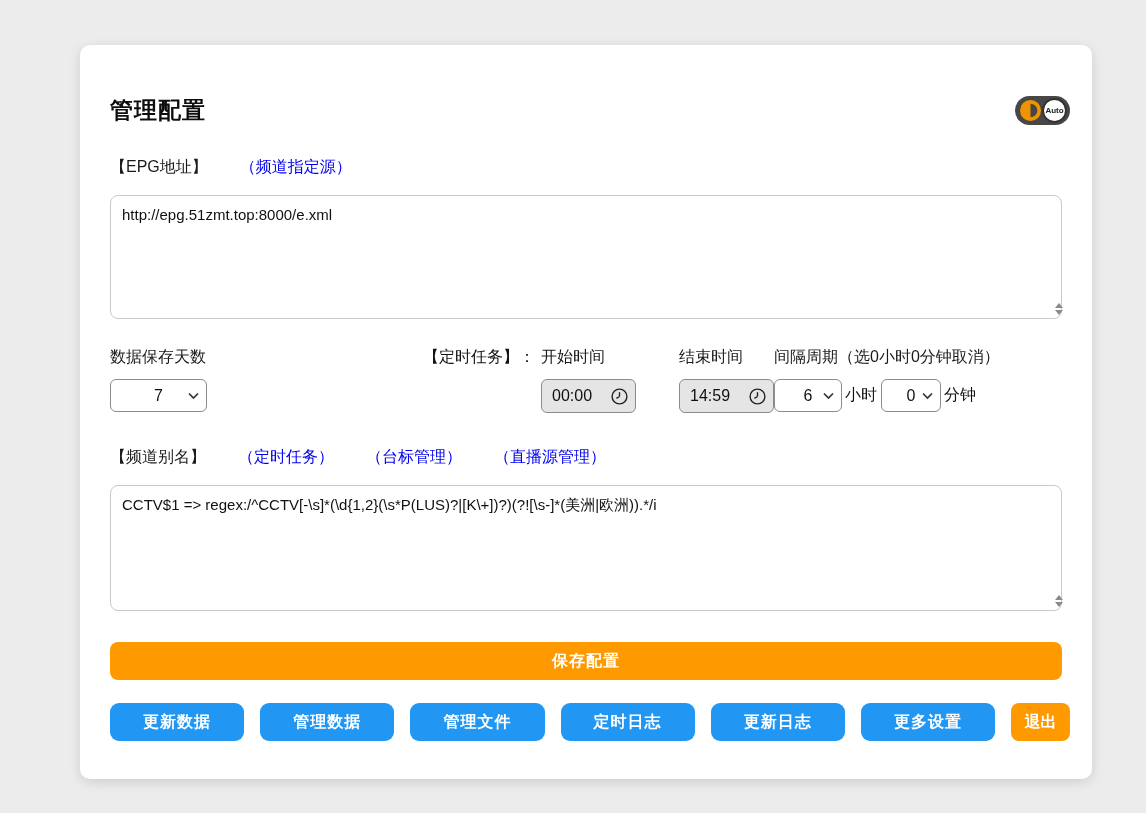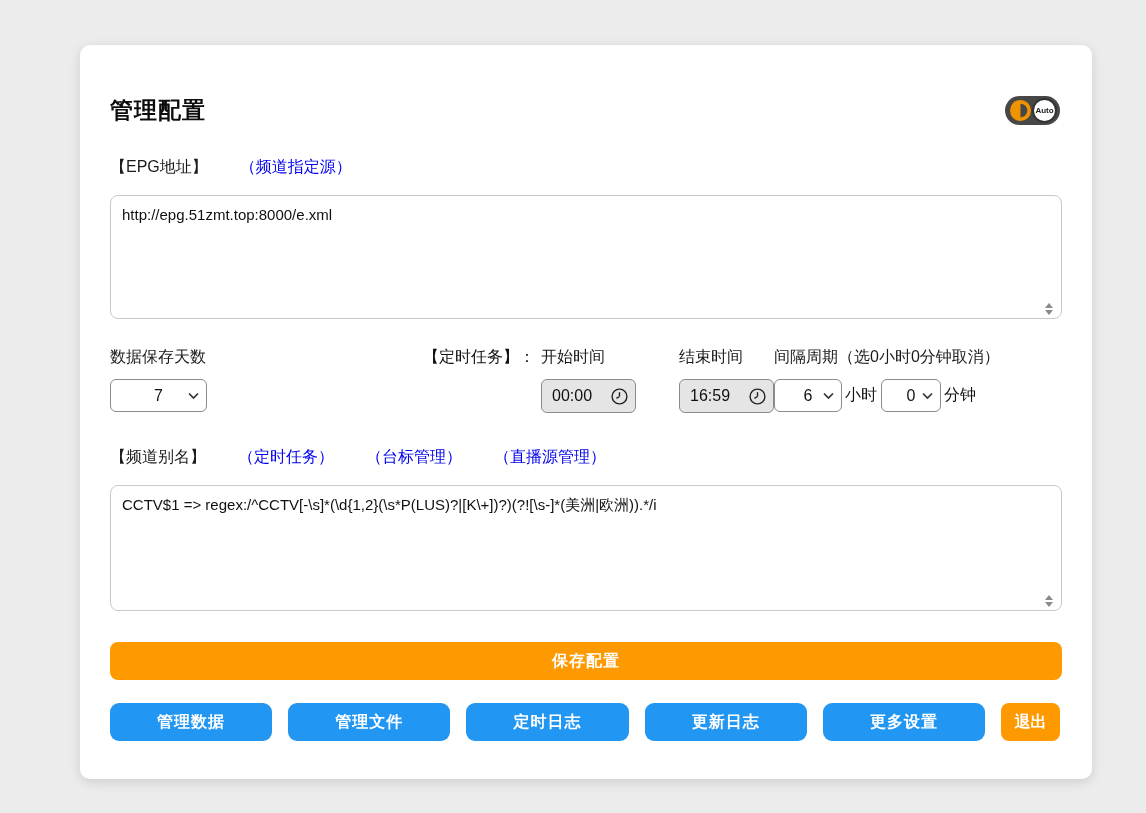--- a/index.html
+++ b/index.html
@@ -10,21 +10,21 @@
     color: #111;
     position: relative;
   }
   .card {
     position: absolute;
     left: 80px; top: 45px;
     width: 1012px; height: 734px;
     background: #ffffff;
     border-radius: 10px;
     box-shadow: 0 3px 12px rgba(0,0,0,0.13);
-    padding: 50px 32px 0 30px;
+    padding: 50px 22px 0 30px;
   }
   .header-row {
     display: flex;
     justify-content: space-between;
     align-items: center;
   }
   .page-title {
     font-size: 23px;
     font-weight: 700;
     color: #0d0d0d;
@@ -251,21 +251,21 @@
               </svg>
           </div>
         </div>
       </div>
     </div>
 
     <div style="margin-left:43px;">
       <div class="field-label">结束时间</div>
       <div class="field-control">
         <div class="time-input">
-          <span>16:59</span>
+          <span>14:59</span>
           <svg width="17" height="17" viewBox="0 0 17 17">
               <circle cx="8.5" cy="8.5" r="7.4" fill="none" stroke="#222" stroke-width="1.4"></circle>
               <line x1="8.5" y1="8.5" x2="8.5" y2="4.2" stroke="#222" stroke-width="1.4"></line>
               <line x1="8.5" y1="8.5" x2="5.4" y2="10.4" stroke="#222" stroke-width="1.4"></line>
             </svg>
         </div>
       </div>
     </div>
 
     <div style="">
@@ -301,20 +301,21 @@
     <textarea class="ta-alias" spellcheck="false" style="">CCTV$1 =&gt; regex:/^CCTV[-\s]*(\d{1,2}(\s*P(LUS)?|[K\+])?)(?![\s-]*(美洲|欧洲)).*/i</textarea>
     <div class="scroll-arrows">
       <div class="tri-up"></div>
         <div class="tri-down"></div>
     </div>
   </div>
 
   <button class="save-btn">保存配置</button>
 
   <div class="btn-row">
+    <button class="blue-btn">更新数据</button>
     <button class="blue-btn">管理数据</button>
     <button class="blue-btn">管理文件</button>
     <button class="blue-btn">定时日志</button>
     <button class="blue-btn">更新日志</button>
     <button class="blue-btn">更多设置</button>
     <button class="exit-btn">退出</button>
   </div>
 
 </div>
 

